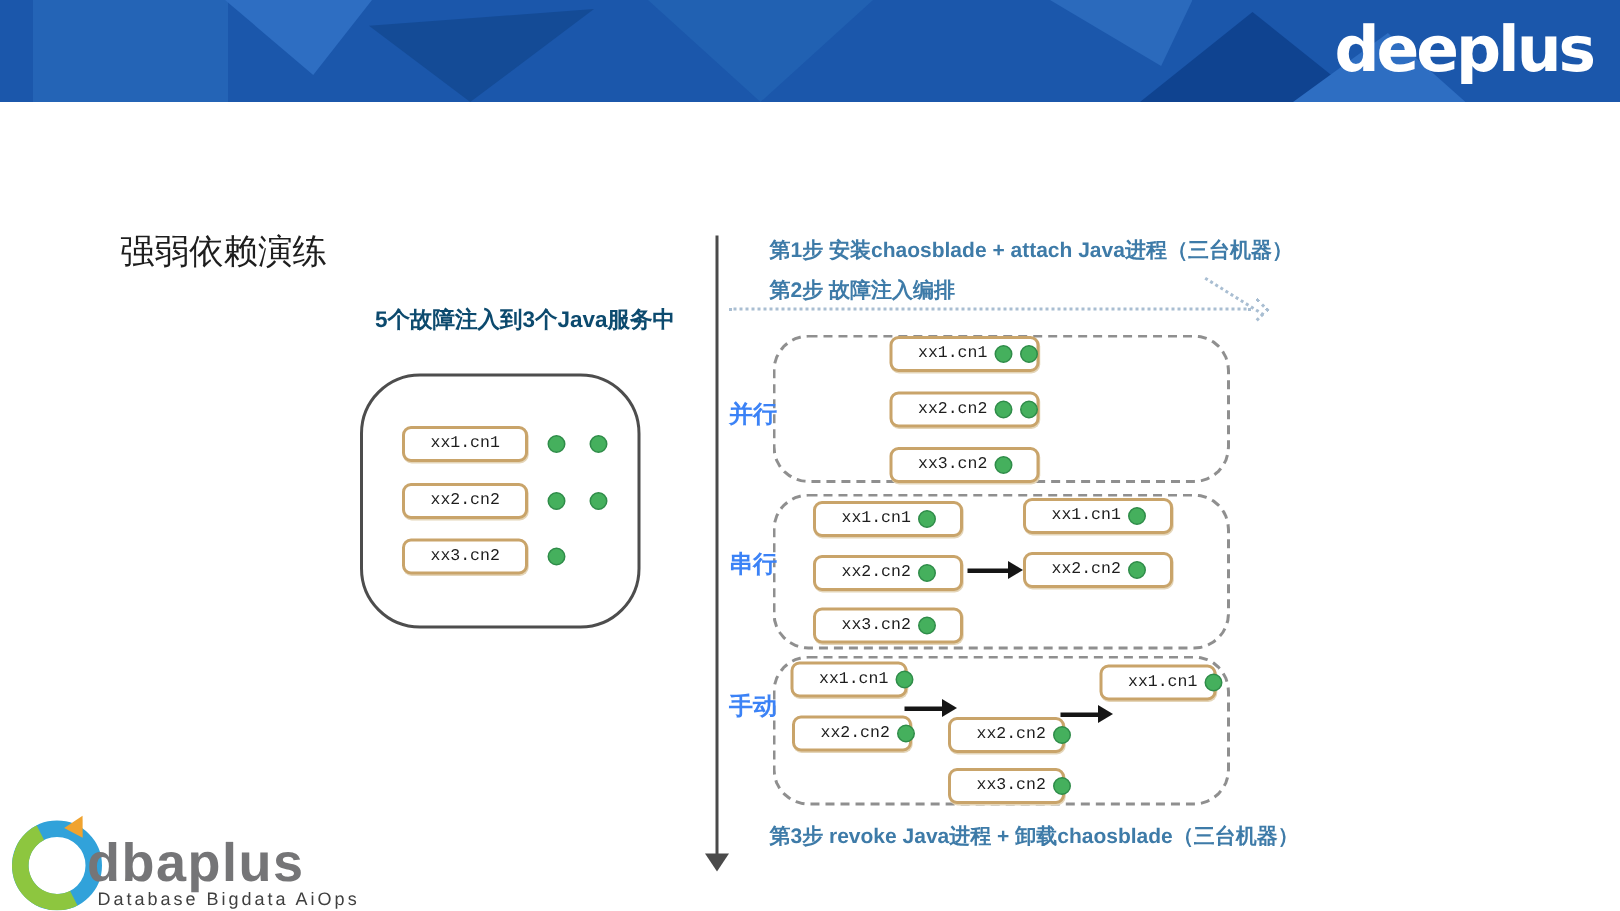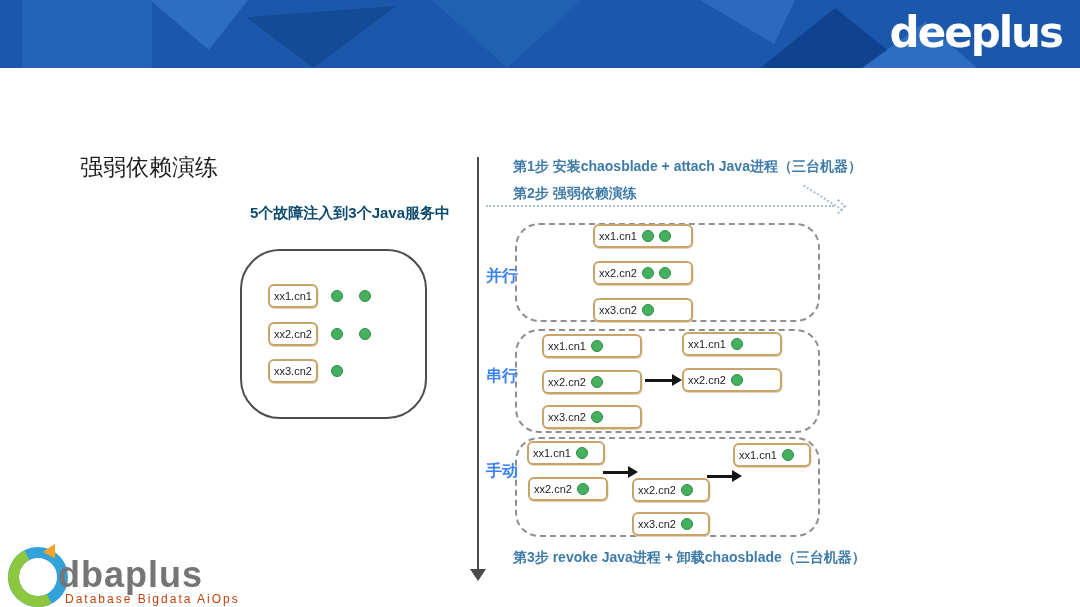--- a/index.html
+++ b/index.html
@@ -30,22 +30,22 @@
 
   
   .caption { position:absolute; left:250px; top:204px; font-size:15px; font-weight:600; color:#0c4a6e; }
   .bigbox { position:absolute; left:240px; top:249px; width:187px; height:170px; border:2.5px solid #4d4d4d; border-radius:40px; background:#fff; }
   .lrow { position:absolute; display:flex; align-items:center; gap:13px; }
   .lrow .dots { display:inline-flex; gap:16px; }
 
   
   .sbox {
     position:absolute; height:24px; display:flex; align-items:center; gap:5px;
-    padding:0 4px; background:#fff; border:2px solid #c9a46a; border-radius:6px;
-    font-family:Liberation Sans, sans-serif; font-size:11px; color:#1d1d1d;
+    padding:0 17px; background:#fff; border:2px solid #c9a46a; border-radius:6px;
+    font-family:Liberation Mono, monospace; font-size:11px; color:#1d1d1d;
     box-shadow:0.5px 1px 0 #e4d5b8;
   }
   .sbox .dots { display:inline-flex; gap:5px; }
   .dot { width:12px; height:12px; border-radius:50%; background:#45b05d; border:1.5px solid #2f8c49; flex:0 0 auto; }
   .w100 { width:100px; } .w78 { width:78px; } .w80 { width:80px; }
 
   
   .vline { position:absolute; left:477px; top:157px; width:2px; height:414px; background:#4a4a4a; }
   .vline-head { position:absolute; left:470px; top:569px; width:0; height:0;
     border-left:8px solid transparent; border-right:8px solid transparent; border-top:12px solid #4a4a4a; }
@@ -74,21 +74,21 @@
   
   .logo-ring { position:absolute; left:8px; top:547px; width:60px; height:60px; border-radius:50%;
     border:11px solid #31a2da; }
   .logo-ring::before { content:''; position:absolute; left:-11px; top:-11px; right:-11px; bottom:-11px;
     border:11px solid transparent; border-left-color:#8dc63f; border-bottom-color:#8dc63f;
     border-radius:50%; transform:rotate(18deg); }
   .logo-tri { position:absolute; left:45px; top:543px; width:0; height:0;
     border-left:7px solid transparent; border-right:7px solid transparent; border-bottom:13px solid #f0a32f;
     transform:rotate(28deg); }
   .brand { position:absolute; left:58px; top:554px; font-size:36px; font-weight:bold; color:#757577; letter-spacing:1px; }
-  .tagline { position:absolute; left:65px; top:592px; font-size:12px; color:#c2410c; letter-spacing:2px; }
+  .tagline { position:absolute; left:65px; top:592px; font-size:12px; color:#404040; letter-spacing:2px; }
 </style>
 </head>
 <body>
 
 <div id="page">
 
   <div id="banner">
     <div class="tri tri1"></div>
     <div class="tri tri2"></div>
     <div class="tri tri3"></div>
@@ -128,21 +128,21 @@
       <span class="dots">
           <span class="dot"></span>
         </span>
     </div>
   </div>
 
   <div class="vline"></div>
   <div class="vline-head"></div>
 
   <div class="stepline step1">第1步 安装chaosblade + attach Java进程（三台机器）</div>
-  <div class="stepline step2">第2步 强弱依赖演练</div>
+  <div class="stepline step2">第2步 故障注入编排</div>
   <div class="dash-divider"></div>
   <div class="dash-head"></div>
   <div class="dash-tail"></div>
 
   <div class="dashedbox box-parallel"></div>
   <div class="seclabel lab-parallel">并行</div>
   <div class="sbox w100" style="left:593px; top:224px;">
     <span>xx1.cn1</span>
     <span class="dots">
         <span class="dot"></span>

